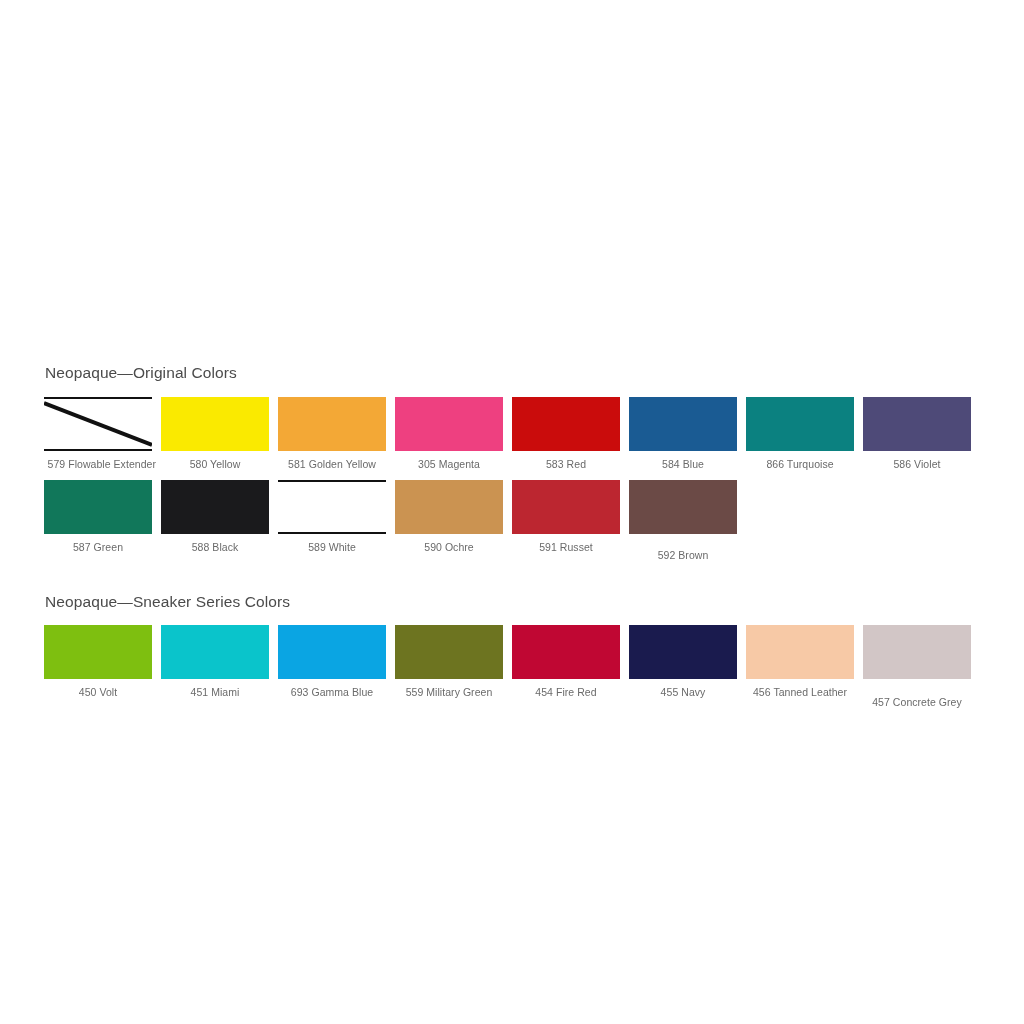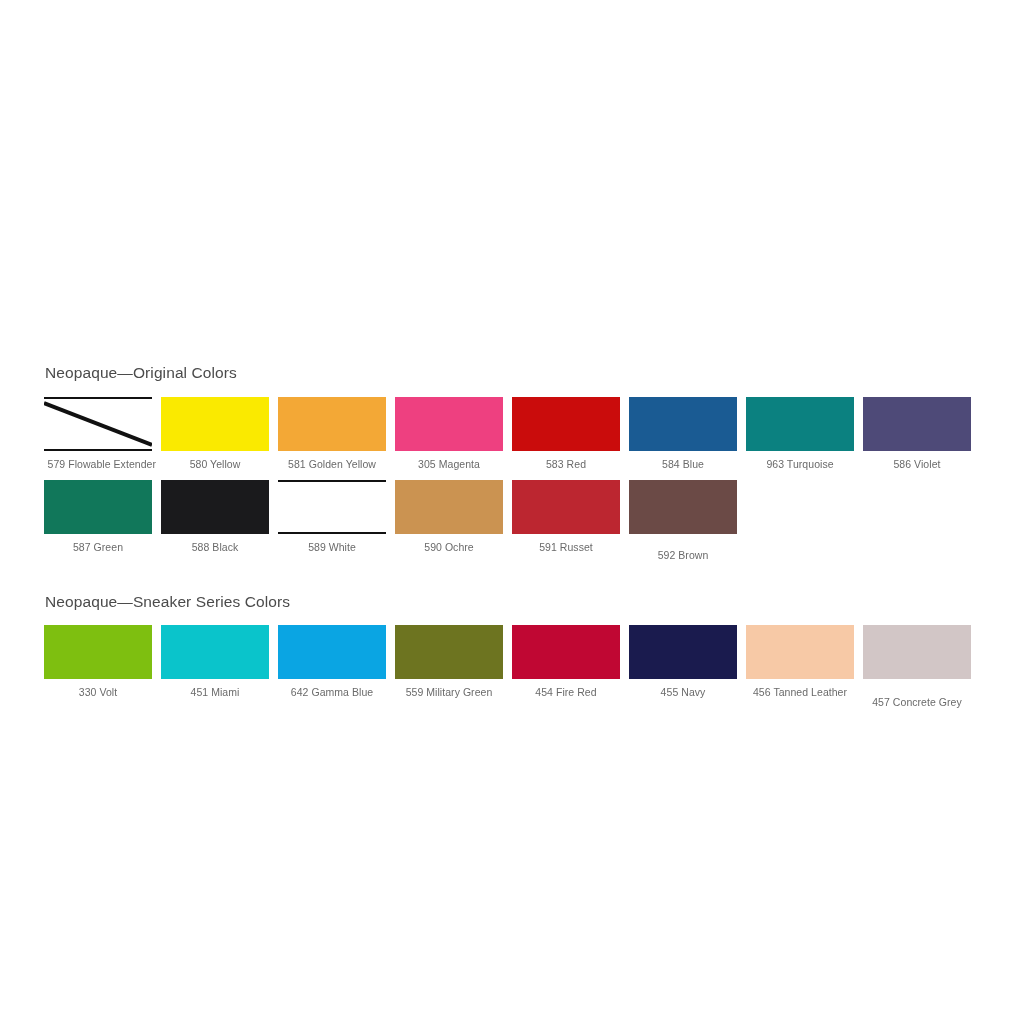--- a/index.html
+++ b/index.html
@@ -114,21 +114,21 @@
           <div class="swatch-cell">
             <div class="swatch-chip" style="background: rgb(202, 12, 12);"></div>
             <div class="swatch-label" style="color: rgb(106, 106, 106);">583 Red</div>
           </div>
           <div class="swatch-cell">
             <div class="swatch-chip" style="background: rgb(26, 91, 147);"></div>
             <div class="swatch-label" style="color: rgb(106, 106, 106);">584 Blue</div>
           </div>
           <div class="swatch-cell">
             <div class="swatch-chip" style="background: rgb(11, 129, 128);"></div>
-            <div class="swatch-label" style="color: rgb(106, 106, 106);">963 Turquoise</div>
+            <div class="swatch-label" style="color: rgb(106, 106, 106);">866 Turquoise</div>
           </div>
           <div class="swatch-cell">
             <div class="swatch-chip" style="background: rgb(78, 74, 120);"></div>
             <div class="swatch-label" style="color: rgb(106, 106, 106);">586 Violet</div>
           </div>
           <div class="swatch-cell">
             <div class="swatch-chip" style="background: rgb(17, 119, 90);"></div>
             <div class="swatch-label" style="color: rgb(106, 106, 106);">587 Green</div>
           </div>
           <div class="swatch-cell">
@@ -151,29 +151,29 @@
             <div class="swatch-chip" style="background: rgb(107, 74, 70);"></div>
             <div class="swatch-label" style="color: rgb(106, 106, 106); margin-top: 14px;">592 Brown</div>
           </div>
         </div>
       </div>
       <div class="section">
         <div class="section-heading">Neopaque—Sneaker Series Colors</div>
         <div class="swatch-row">
           <div class="swatch-cell">
             <div class="swatch-chip" style="background: rgb(126, 191, 16);"></div>
-            <div class="swatch-label" style="color: rgb(106, 106, 106);">330 Volt</div>
+            <div class="swatch-label" style="color: rgb(106, 106, 106);">450 Volt</div>
           </div>
           <div class="swatch-cell">
             <div class="swatch-chip" style="background: rgb(10, 196, 203);"></div>
             <div class="swatch-label" style="color: rgb(106, 106, 106);">451 Miami</div>
           </div>
           <div class="swatch-cell">
             <div class="swatch-chip" style="background: rgb(10, 165, 227);"></div>
-            <div class="swatch-label" style="color: rgb(106, 106, 106);">642 Gamma Blue</div>
+            <div class="swatch-label" style="color: rgb(106, 106, 106);">693 Gamma Blue</div>
           </div>
           <div class="swatch-cell">
             <div class="swatch-chip" style="background: rgb(109, 116, 32);"></div>
             <div class="swatch-label" style="color: rgb(106, 106, 106);">559 Military Green</div>
           </div>
           <div class="swatch-cell">
             <div class="swatch-chip" style="background: rgb(192, 7, 51);"></div>
             <div class="swatch-label" style="color: rgb(106, 106, 106);">454 Fire Red</div>
           </div>
           <div class="swatch-cell">

